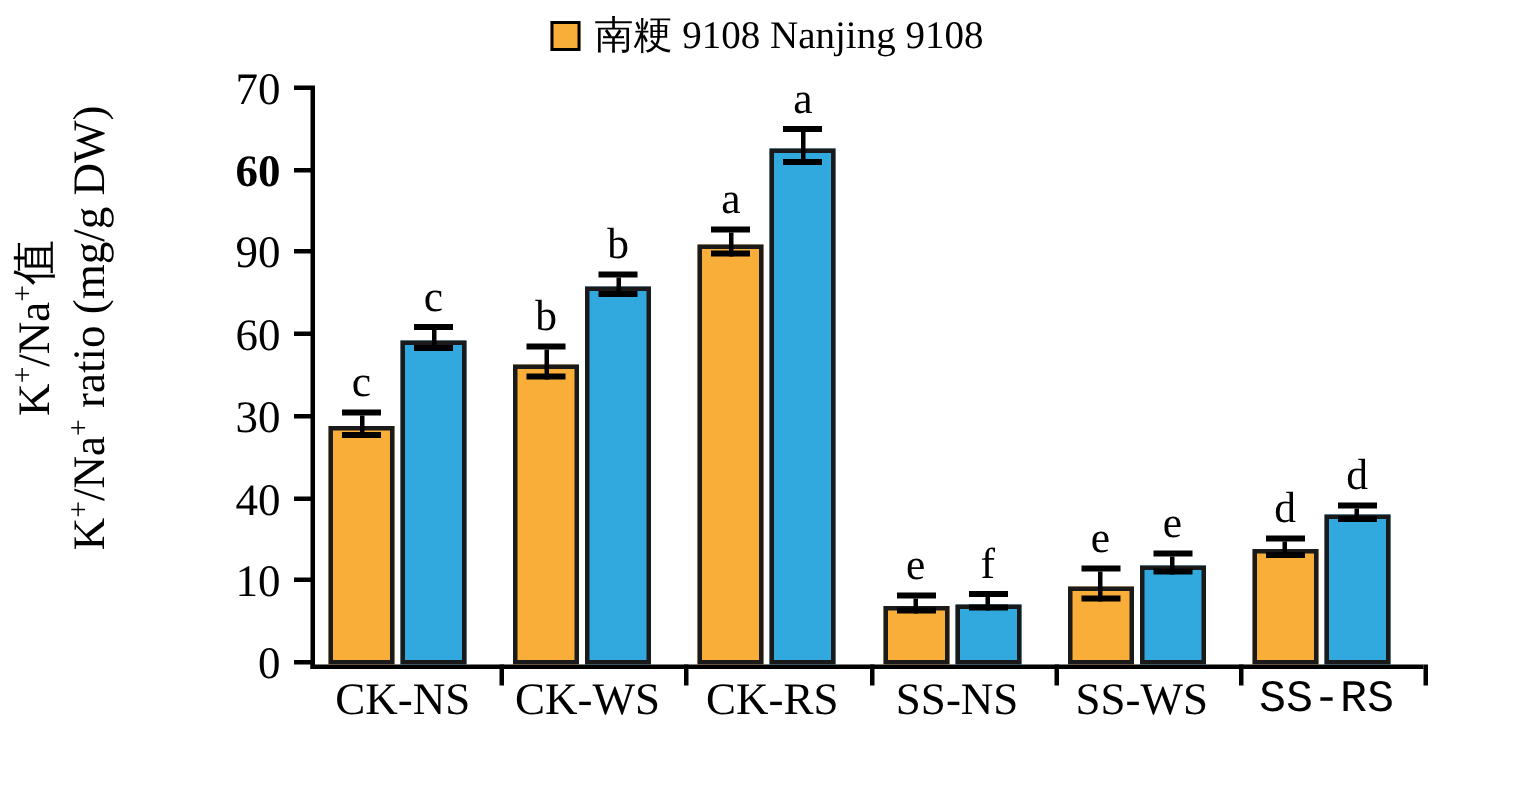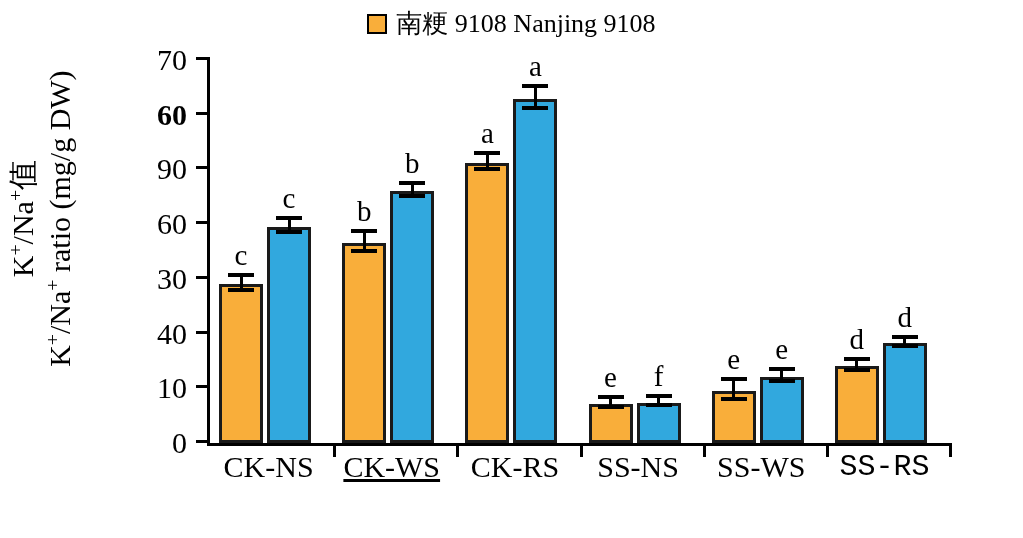--- a/index.html
+++ b/index.html
@@ -298,21 +298,21 @@
           <div class="errbar" style="bottom: 94.6557px; height: 9.84857px; left: 79px; margin-left: -1.5px;"></div>
           <div class="errcap" style="bottom: 104.504px; left: 79px; margin-left: -13px;"></div>
           <div class="errcap" style="bottom: 94.6557px; left: 79px; margin-left: -13px;"></div>
           <div class="sig-letter" style="left: 57px; bottom: 111.504px;">d</div>
         </div>
       </div>
   </div>
 
   <div id="x-cat-labels">
       <div class="x-cat-label" style="left: 207px; width: 123.167px;">CK-NS</div>
-      <div class="x-cat-label" style="left: 330.167px; width: 123.167px; text-decoration: underline;">CK-WS</div>
+      <div class="x-cat-label" style="left: 330.167px; width: 123.167px;">CK-WS</div>
       <div class="x-cat-label" style="left: 453.333px; width: 123.167px;">CK-RS</div>
       <div class="x-cat-label" style="left: 576.5px; width: 123.167px; text-align: center;">SS-NS</div>
       <div class="x-cat-label" style="left: 699.667px; width: 123.167px;">SS-WS</div>
       <div class="x-cat-label" style="left: 822.833px; width: 123.167px; font-family: Liberation Mono, monospace;">SS-RS</div>
     </div>
 
 
 </div>
 
 </body></html>

